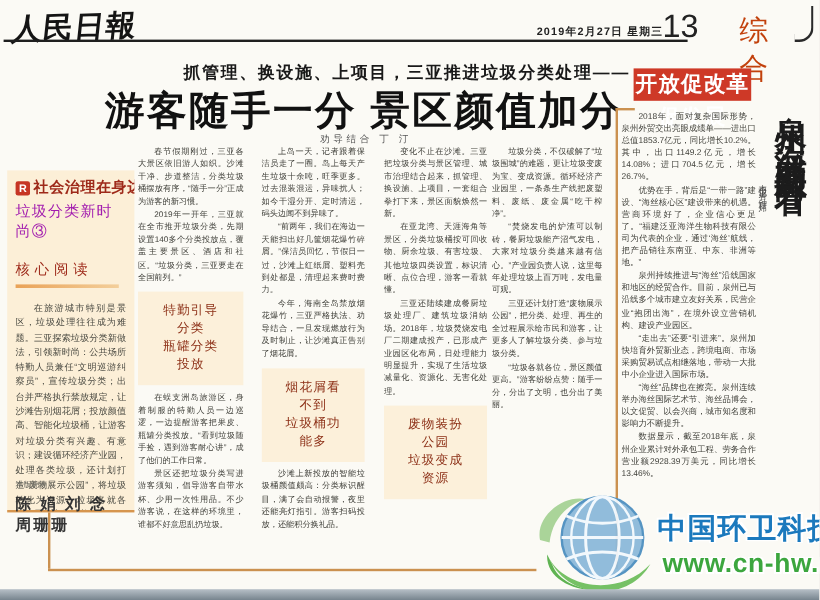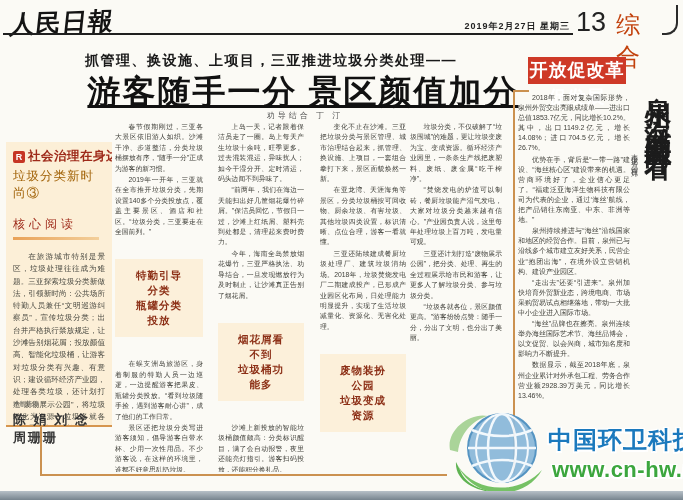--- a/index.html
+++ b/index.html
@@ -4,65 +4,65 @@
 <style>
   html,body{margin:0;padding:0;}
   body{width:683px;height:500px;overflow:hidden;background:#e9e7e2;}
   .page{position:relative;width:683px;height:500px;background:#fbfaf5;overflow:hidden;
         font-family:"Liberation Sans",sans-serif;color:#3c3c3c;}
 
   
   .paper-logo{position:absolute;left:10px;top:6px;font-family:"DejaVu Serif",serif;
     font-weight:bold;font-size:25px;color:#141414;transform:skewX(-8deg) rotate(-2deg);
     letter-spacing:1px;}
-  .m-date{position:absolute;left:430px;top:20px;width:140px;text-align:right;
+  .m-date{position:absolute;left:430px;top:20px;width:140px;text-align:center;
     font-size:9px;font-weight:bold;color:#222;letter-spacing:1px;}
-  .m-pageno{position:absolute;left:576px;top:7px;font-size:27px;color:#222;
+  .m-pageno{position:absolute;left:552px;top:7px;font-size:27px;color:#222;
     font-family:"Liberation Sans",sans-serif;}
   .m-section{position:absolute;left:616px;top:9px;font-size:24px;color:#c2410c;letter-spacing:12px;}
   .m-bracket{position:absolute;left:662px;top:5px;width:14px;height:28px;
     border-right:2px solid #2a2a2a;border-bottom:2px solid #2a2a2a;border-bottom-right-radius:12px;}
   .m-rule{position:absolute;left:3px;top:33px;width:570px;border-top:2px solid #1f1f1f;}
 
   
-  .kicker{position:absolute;left:85px;top:52px;width:440px;text-align:left;
+  .kicker{position:absolute;left:85px;top:52px;width:440px;text-align:right;
     font-size:14px;font-weight:bold;color:#191919;letter-spacing:1.5px;}
   .headline{position:absolute;left:78px;top:70px;width:450px;text-align:center;
-    font-size:33px;font-weight:bold;color:#111;letter-spacing:2px;white-space:nowrap;text-decoration:underline;}
+    font-size:33px;font-weight:bold;color:#111;letter-spacing:2px;white-space:nowrap;}
   .byline{position:absolute;left:85px;top:110px;width:440px;text-align:center;
     font-size:8px;color:#555;letter-spacing:3px;}
 
   
   .sidebar{position:absolute;left:6px;top:142px;width:106px;height:285px;
     background:#fcefd7;border-bottom:2px solid #d6954e;padding:6px 7px;box-sizing:border-box;
     overflow:hidden;}
   .sb-head{display:flex;align-items:center;gap:3px;}
   .sb-icon{width:12px;height:12px;background:#c63524;color:#fff;font-size:9px;font-weight:bold;
     display:flex;align-items:center;justify-content:center;border-radius:2px;flex:0 0 auto;}
   .sb-title{font-size:12.5px;font-weight:bold;color:#9e2a1a;letter-spacing:0.5px;white-space:nowrap;}
-  .sb-subtitle{font-size:12.5px;color:#a16207;margin-top:3px;letter-spacing:1px;}
+  .sb-subtitle{font-size:12.5px;color:#a21caf;margin-top:3px;letter-spacing:1px;}
   .sb-core{margin-top:14px;font-size:12px;font-weight:normal;color:#9e2a1a;letter-spacing:4px;}
   .sb-core-bar{width:86px;height:3px;margin-top:4px;
     background:linear-gradient(90deg,#e9a257,#f3cf9b);}
   .sb-body{margin-top:11px;font-size:7.6px;line-height:12.3px;text-align:justify;color:#4a4a42;
     text-indent:2em;}
   .sb-footer{position:absolute;left:6px;top:400px;width:106px;padding:0 7px;box-sizing:border-box;}
   .sb-flabel{font-size:6.5px;color:#6a6a62;}
   .sb-fnames{font-size:13px;font-weight:bold;color:#333;letter-spacing:2px;margin-top:2px;}
 
   
   .col{position:absolute;top:122px;height:350px;overflow:hidden;}
   .col1{left:115px;width:88px;}
   .col2{left:218px;width:86px;}
   .col3{left:320px;width:86px;}
   .col4{left:410px;width:92px;}
   .para{margin:0 0 1px;font-size:6.8px;line-height:10.4px;text-align:justify;
     text-indent:2em;color:#41413b;}
-  .subhead{background:#fcf0da;color:#8c2f16;font-weight:bold;font-size:10.5px;
-    line-height:15px;text-align:center;padding:9px 18px;margin:22px 0;letter-spacing:1px;}
+  .subhead{background:#fcf0da;color:#8c2f16;font-weight:normal;font-size:10.5px;
+    line-height:15px;text-align:center;padding:9px 18px;margin:6px 0;letter-spacing:1px;}
 
   
   .tanline{position:absolute;background:#cb9150;}
   .tl-right-v{left:513px;top:90px;width:1.5px;height:384px;}
   .tl-right-arm{left:513px;top:90px;width:16px;height:1.5px;}
   .tl-bottom{left:40px;top:474px;width:407px;height:1.5px;}
   .tl-left-v{left:40px;top:427px;width:1.5px;height:47px;}
 
   
   .badge{position:absolute;left:528px;top:57px;width:98px;height:27px;background:#ce3927;

